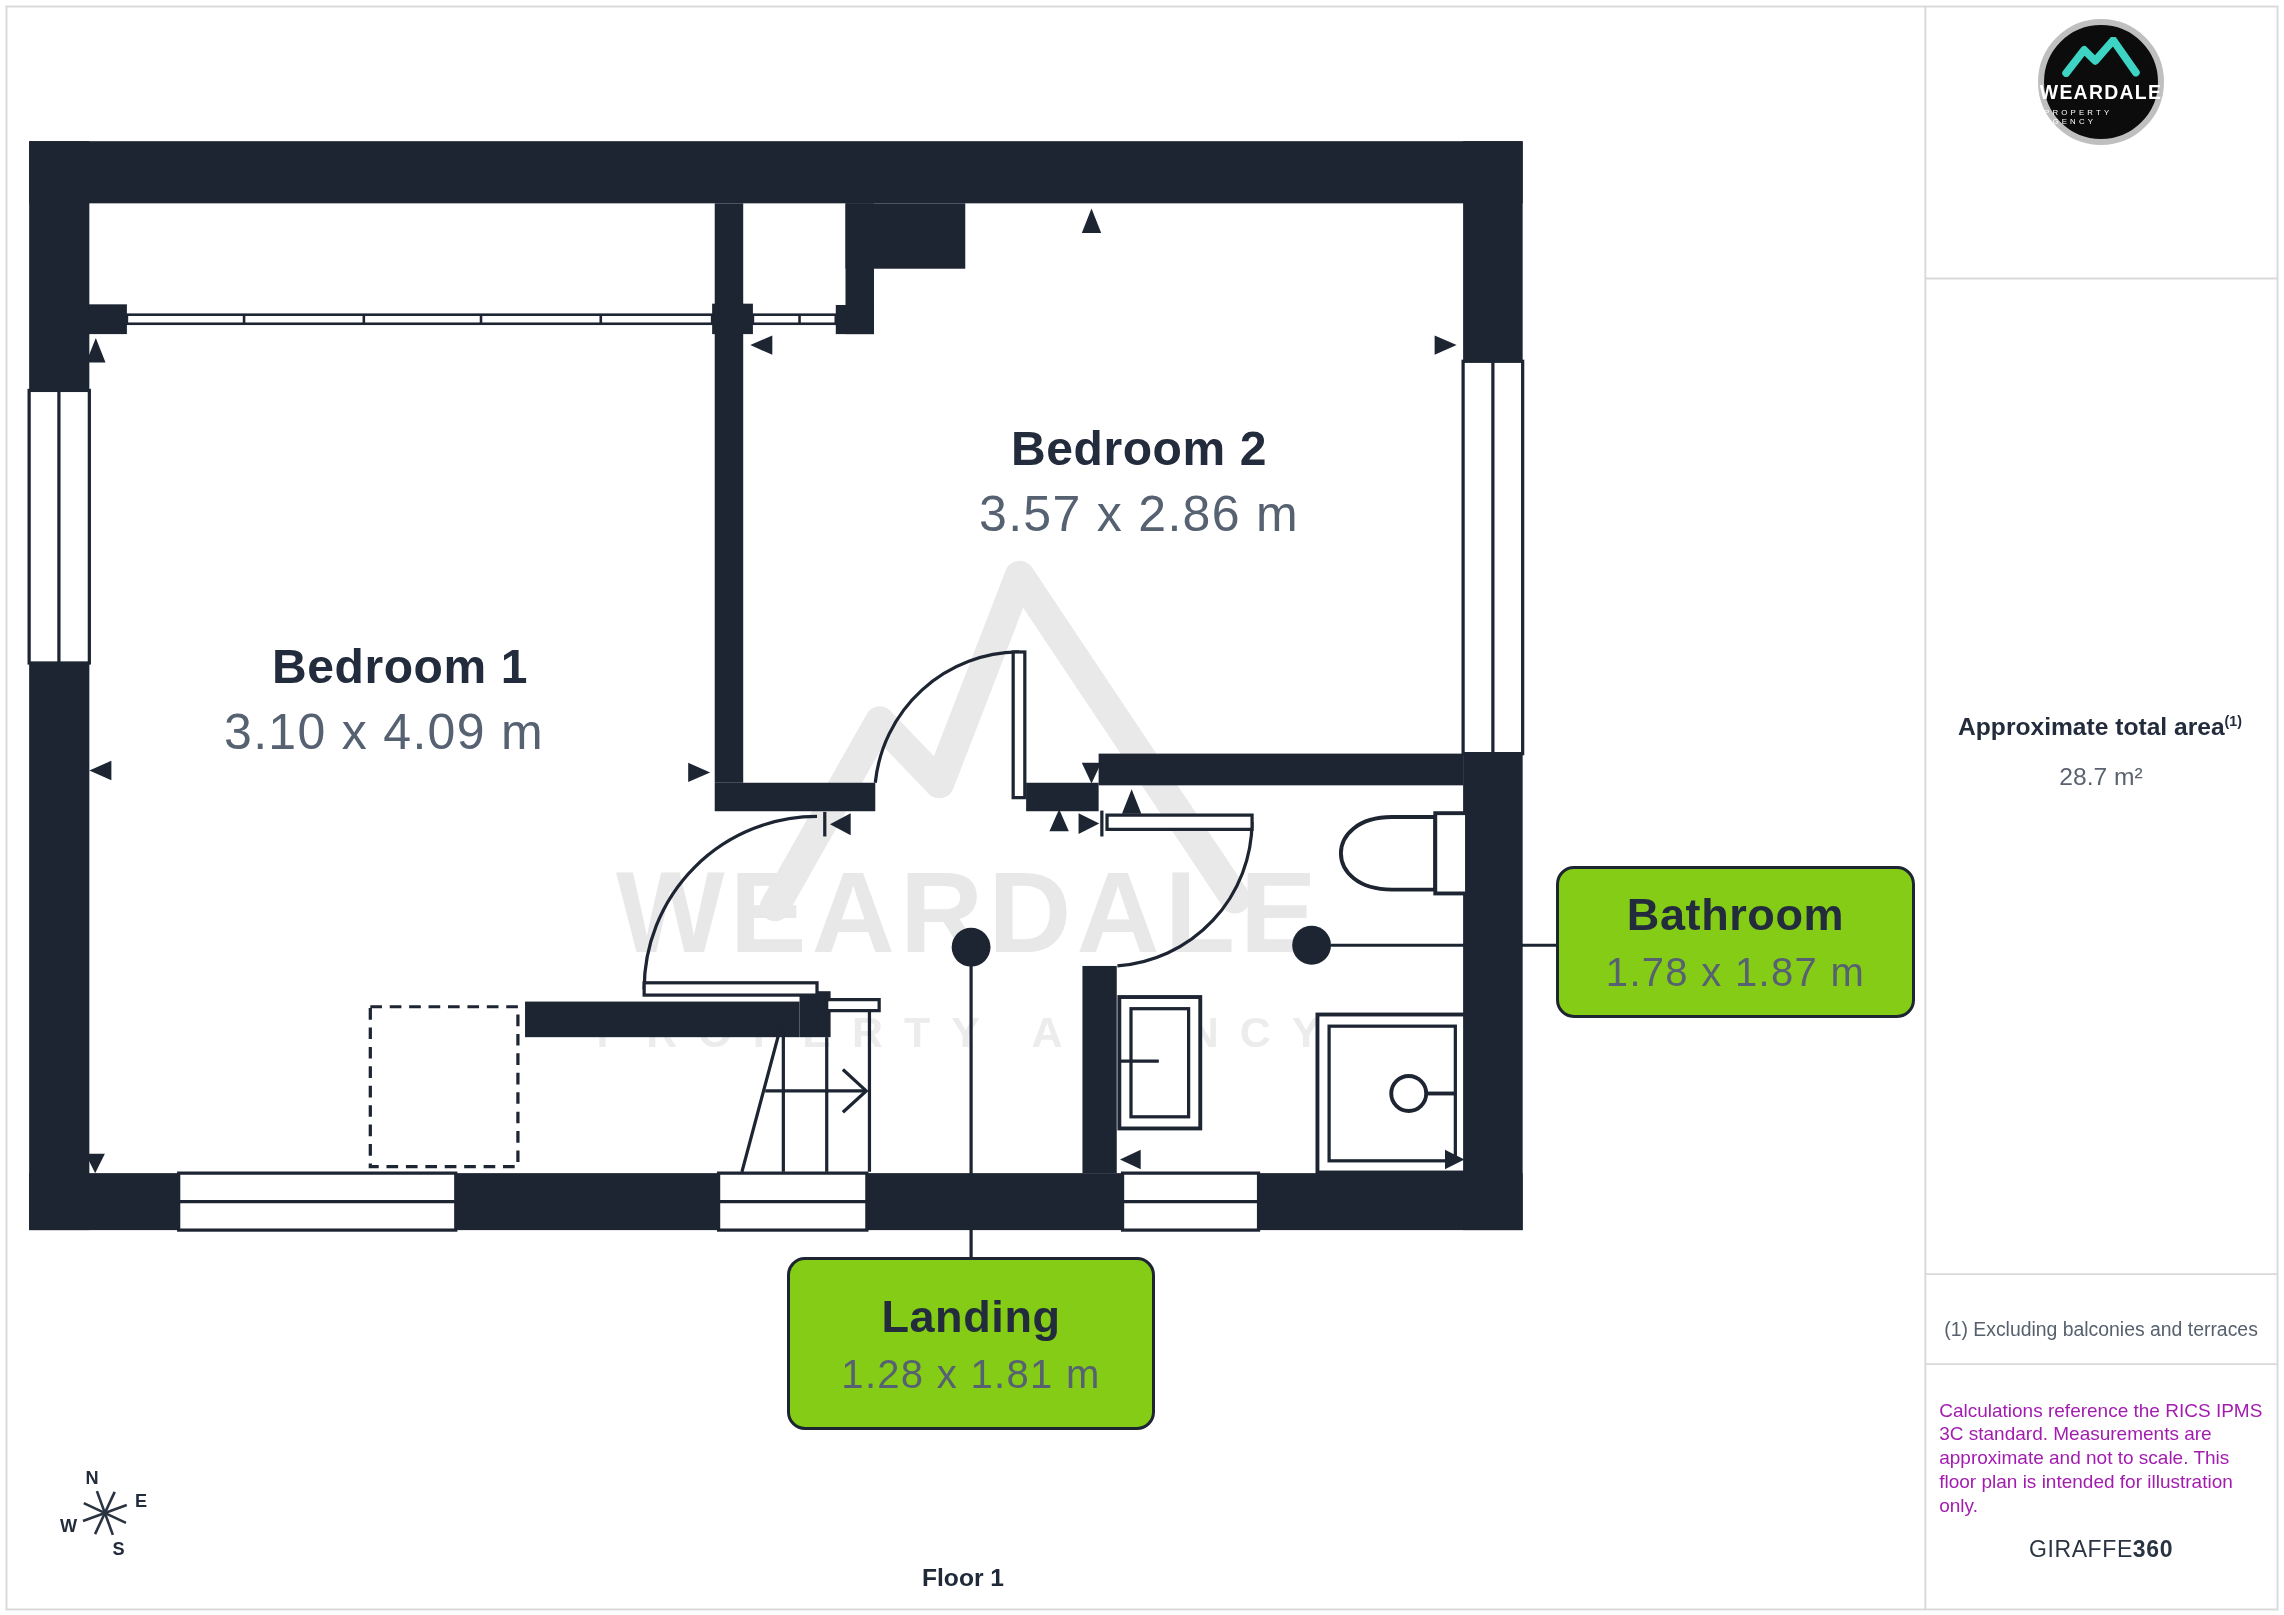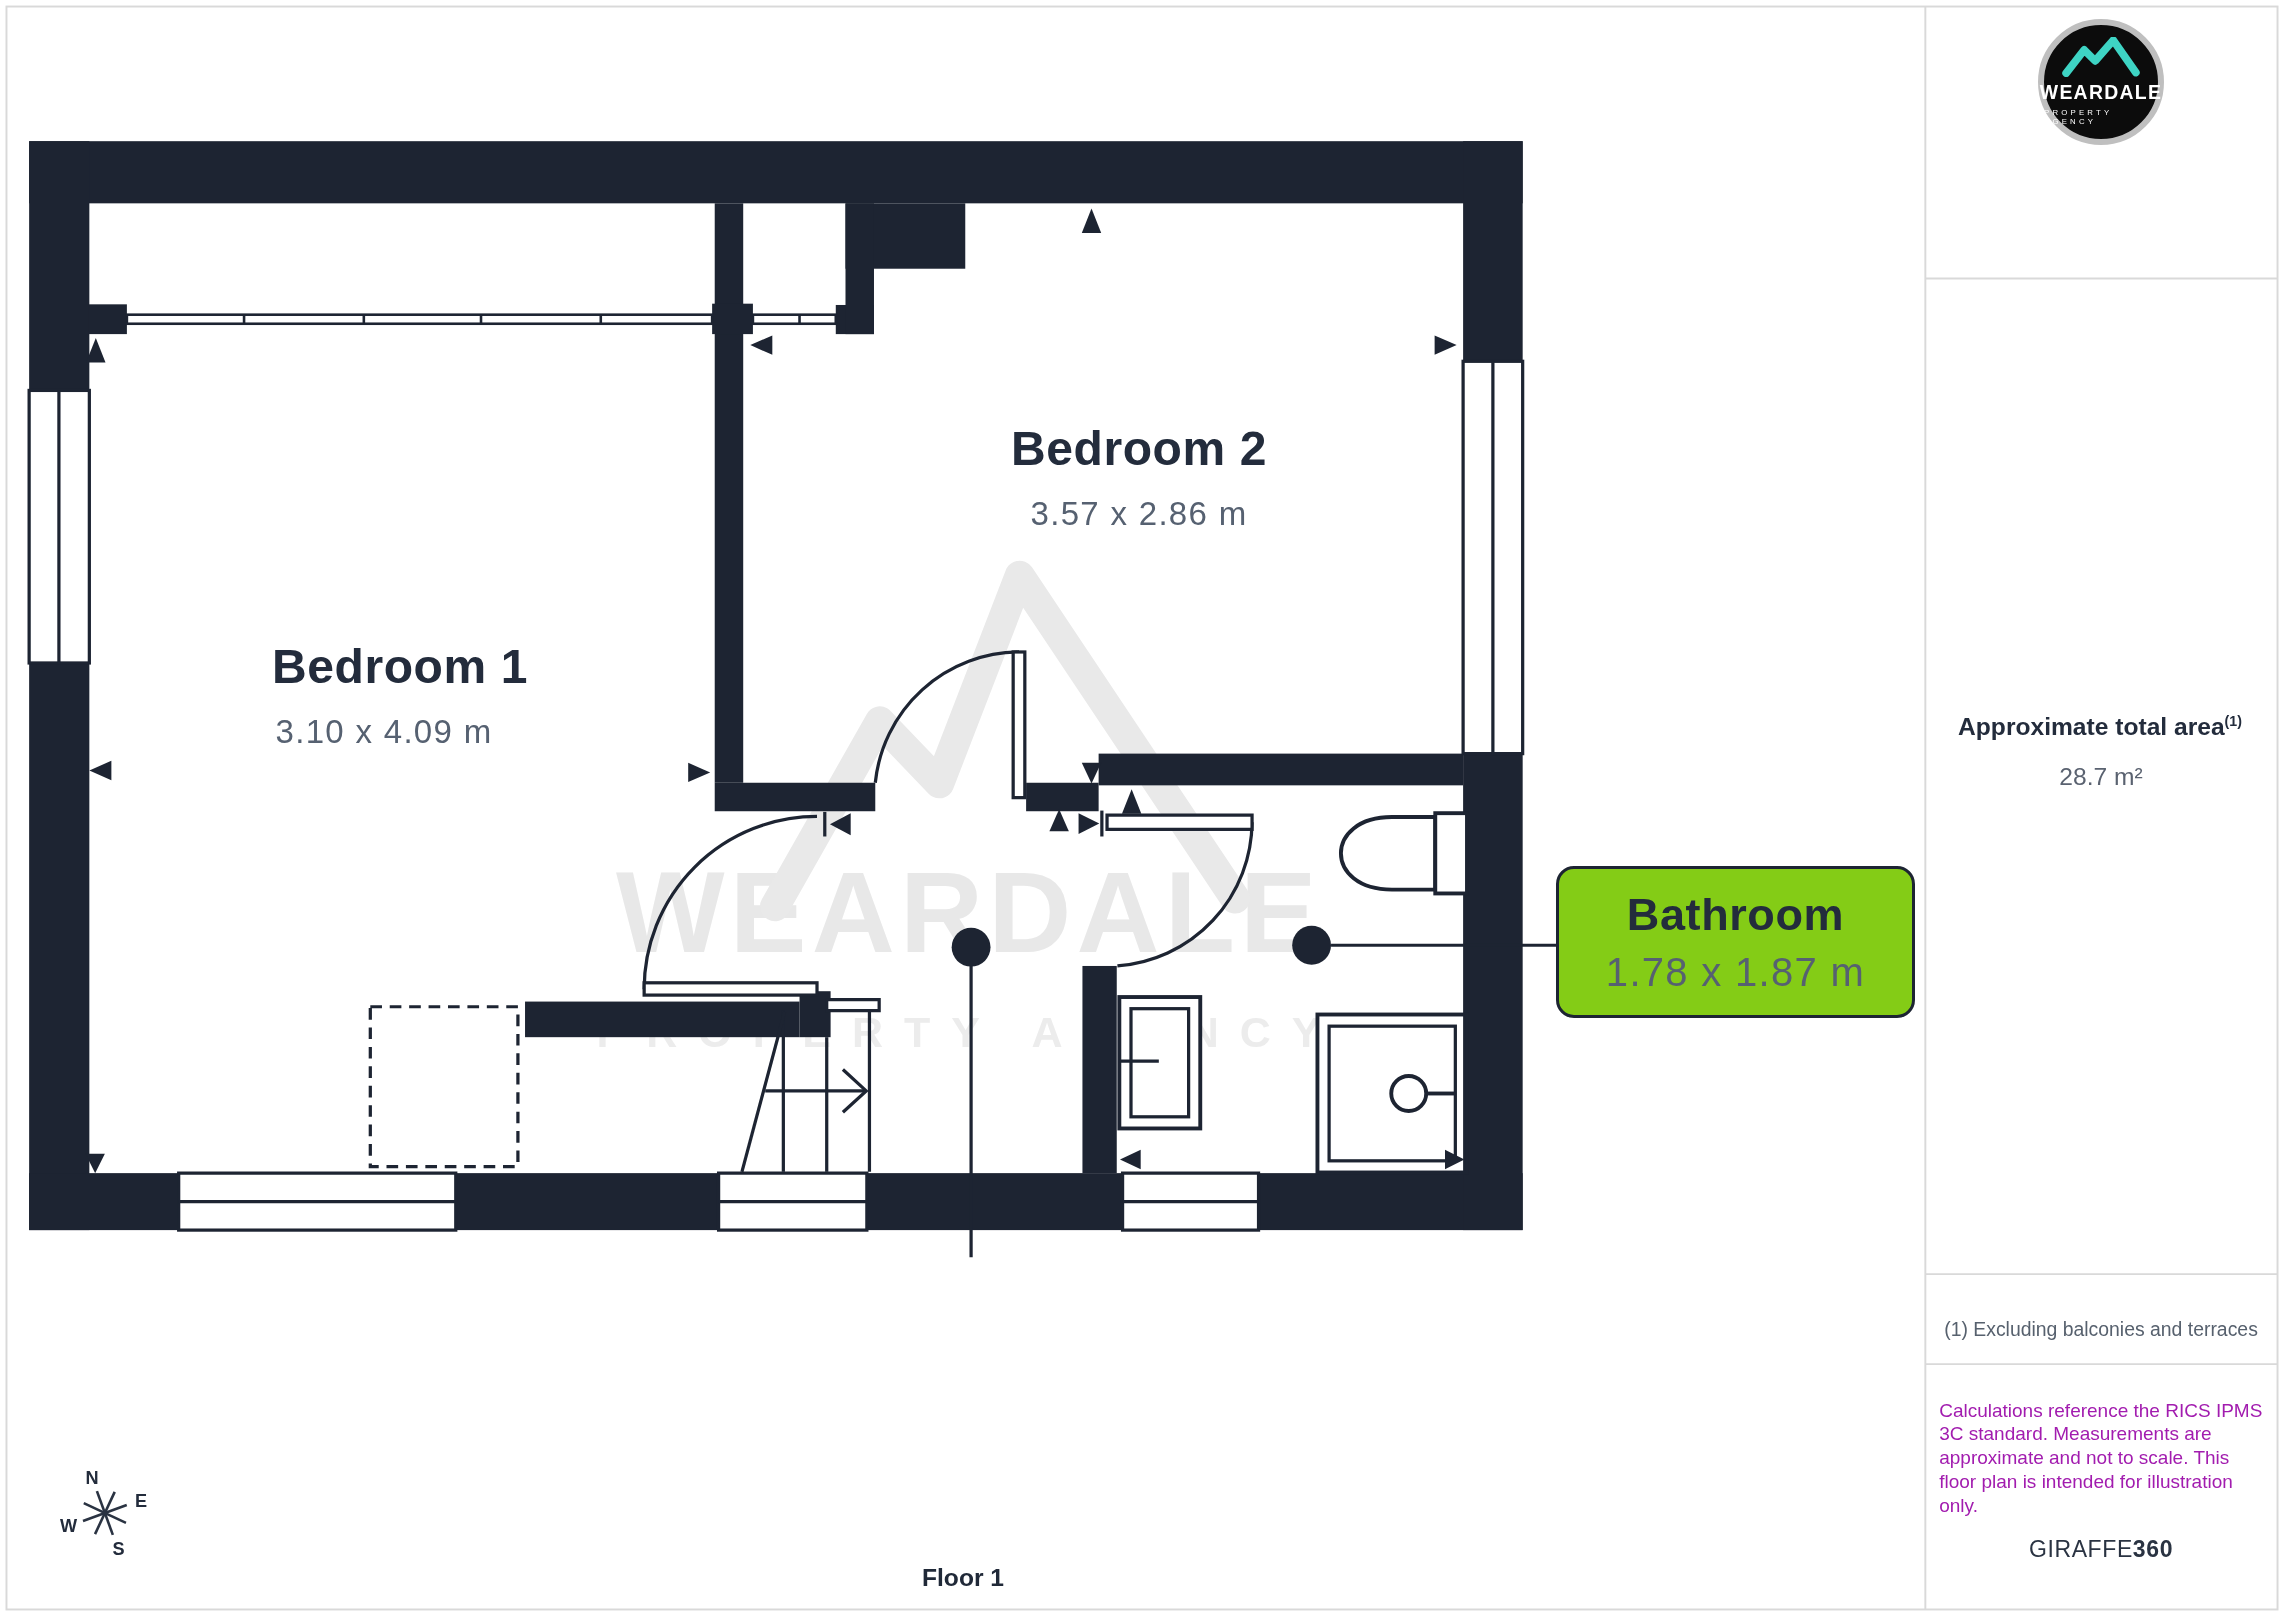--- a/index.html
+++ b/index.html
@@ -5,21 +5,21 @@
   html,body{margin:0;padding:0;background:#ffffff;}
   body{width:2284px;height:1616px;overflow:hidden;font-family:"Liberation Sans",sans-serif;}
   .stage{position:relative;width:2284px;height:1616px;background:#fff;}
   .abs{position:absolute;}
   .ctr{transform:translate(-50%,-50%);white-space:nowrap;}
   
   .wm-brand{font-size:115px;font-weight:bold;letter-spacing:5.2px;color:#e8e8e8;}
   .wm-tag{font-size:43px;font-weight:bold;letter-spacing:21px;color:#ececec;}
   
   .room-name{font-size:48px;font-weight:bold;color:#232c3c;letter-spacing:0.6px;}
-  .room-dims{font-size:33px;color:#566171;letter-spacing:1.3px;}
+  .room-dims{font-size:50px;color:#566171;letter-spacing:1.3px;}
   
   .callout{border:3.9px solid #1d2432;border-radius:18px;background:#84cc16;display:flex;flex-direction:column;align-items:center;justify-content:center;gap:9px;}
   .callout .room-name{font-size:45px;}
   .callout .room-dims{font-size:40px;}
   .floor-label{font-size:24.6px;font-weight:bold;color:#202938;}
   
   .logo-badge{width:114px;height:114px;border-radius:50%;background:#0c0c0c;border:6.5px solid #bfbfbf;display:flex;flex-direction:column;align-items:center;justify-content:center;}
   .logo-brand{color:#ffffff;font-size:19.4px;font-weight:bold;letter-spacing:1.3px;margin-top:3.9px;}
   .logo-tagline{color:#ffffff;font-size:7.8px;letter-spacing:3.2px;margin-top:3.9px;}
   .area-title{font-size:24.6px;font-weight:bold;color:#232c3c;}
@@ -189,20 +189,24 @@
 
   <div class="abs ctr room-name" style="left:400px;top:666px;">Bedroom 1</div>
   <div class="abs ctr room-dims" style="left:384px;top:732px;">3.10 x 4.09 m</div>
   <div class="abs ctr room-name" style="left:1139px;top:448px;">Bedroom 2</div>
   <div class="abs ctr room-dims" style="left:1139px;top:514px;">3.57 x 2.86 m</div>
 
   <div class="abs callout" style="left:1556px;top:866px;width:353px;height:146px;">
     <div class="room-name">Bathroom</div>
     <div class="room-dims">1.78 x 1.87 m</div>
   </div>
+  <div class="abs callout" style="left:787px;top:1257px;width:362px;height:167px;">
+    <div class="room-name">Landing</div>
+    <div class="room-dims">1.28 x 1.81 m</div>
+  </div>
 
   <div class="abs ctr floor-label" style="left:963px;top:1578px;">Floor 1</div>
 
   <div class="abs" style="left:1925px;top:6.5px;width:352px;height:1603px;">
 
     <div class="abs logo-badge" style="left:113px;top:12.3px;">
       <svg width="78" height="40" viewBox="0 0 120 62">
         <path d="M 6 56 L 34 20 L 51 37 L 79 5 L 114 55" fill="none" stroke="#3ed4c4" stroke-width="12" stroke-linecap="round" stroke-linejoin="round"></path>
       </svg>
       <div class="logo-brand">WEARDALE</div>

